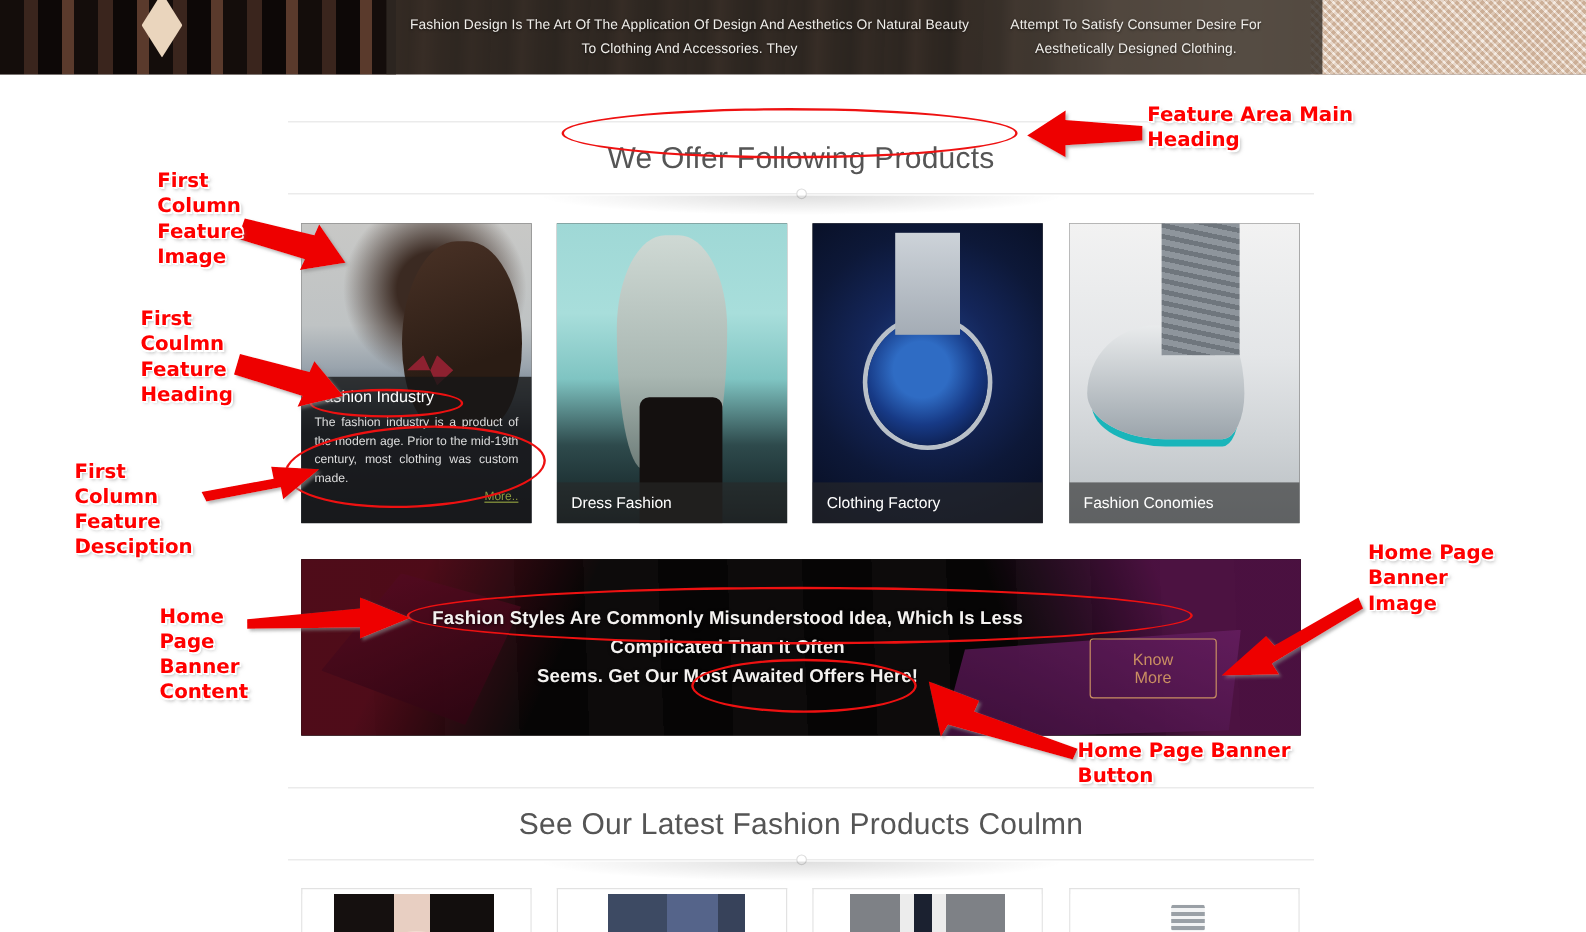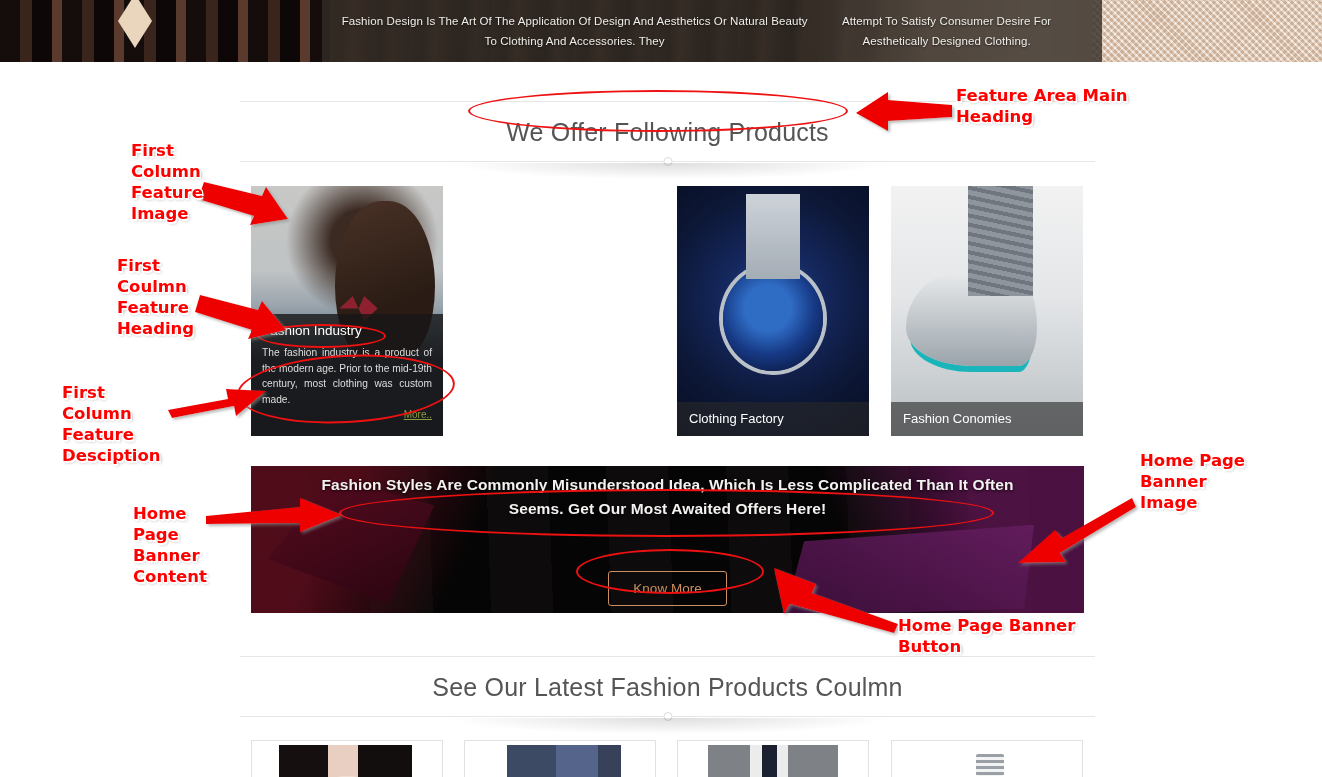--- a/index.html
+++ b/index.html
@@ -199,21 +199,21 @@
   }
   .promo-bg::after{
     content:"";position:absolute;right:6%;top:40%;width:30%;height:62%;
     background:linear-gradient(200deg,#8e2a86,#5c1658);
     clip-path:polygon(8% 18%,100% 0,96% 92%,0 100%);
     opacity:.92;
   }
   .promo-shade{position:absolute;inset:0;background:rgba(0,0,0,.30);}
   .promo-inner {
     position: absolute; inset: 0;
-    display: flex; flex-direction: column; align-items: center; justify-content: center;
+    display: flex; flex-direction: row; align-items: center; justify-content: center;
     gap: 16px; padding: 0 70px;
   }
   .promo-text {
     color: #f4f2f0; font-size: 15.5px; line-height: 24px; text-align: center;
     font-weight: 600; letter-spacing: .1px;
     text-shadow: 0 1px 3px rgba(0,0,0,.8);
   }
   .promo-btn {
     border: 1px solid #c98f62; background: transparent;
     color: #c98f62; font-size: 13.5px; padding: 9px 24px;
@@ -288,20 +288,24 @@
 
     <div class="card c1">
       <div class="card-img img1"></div>
       <div class="card1-panel">
         <div class="card1-title">Fashion Industry</div>
         <div class="card1-desc">The fashion industry is a product of the modern age. Prior to the mid-19th century, most clothing was custom made.</div>
         <a class="card1-more" href="#">More..</a>
       </div>
     </div>
 
+    <div class="card c2">
+      <div class="card-img img2"></div>
+      <div class="card-caption">Dress Fashion</div>
+    </div>
 
     <div class="card c3">
       <div class="card-img img3"></div>
       <div class="card-caption">Clothing Factory</div>
     </div>
 
     <div class="card c4">
       <div class="card-img img4"></div>
       <div class="card-caption">Fashion Conomies</div>
     </div>

